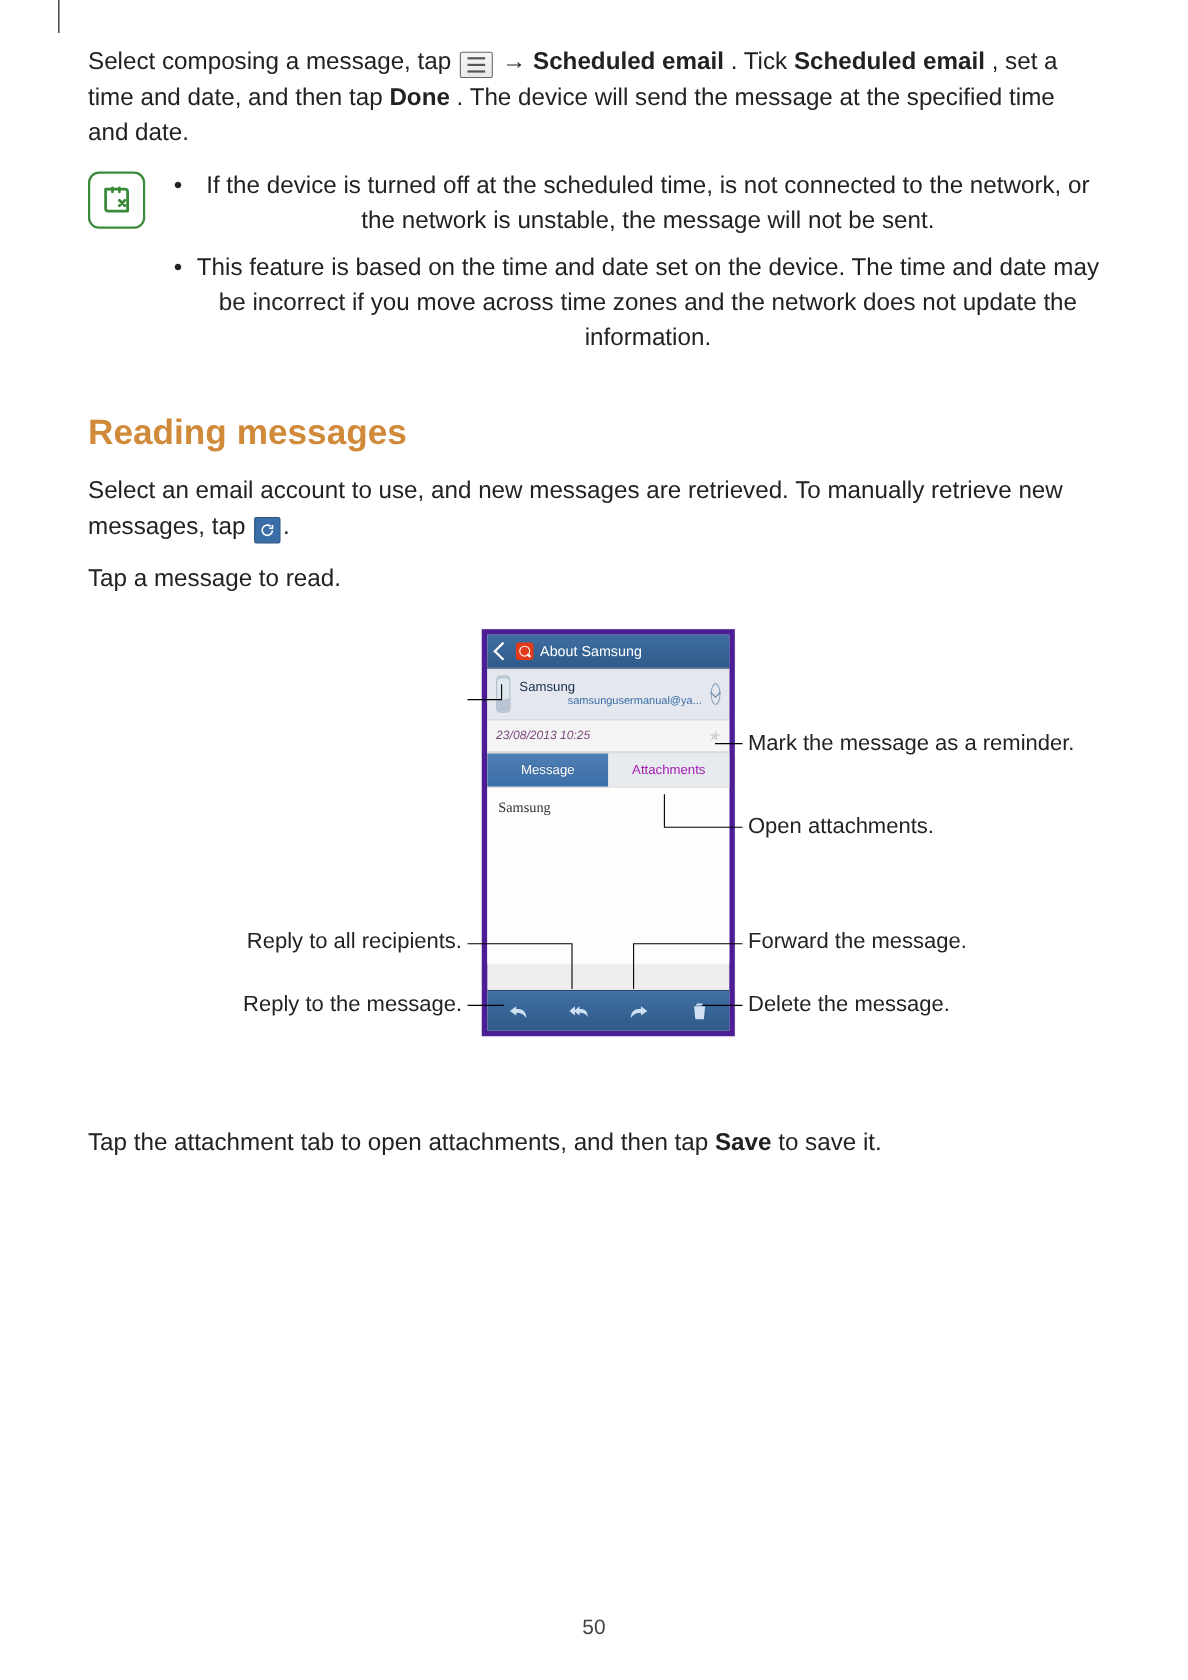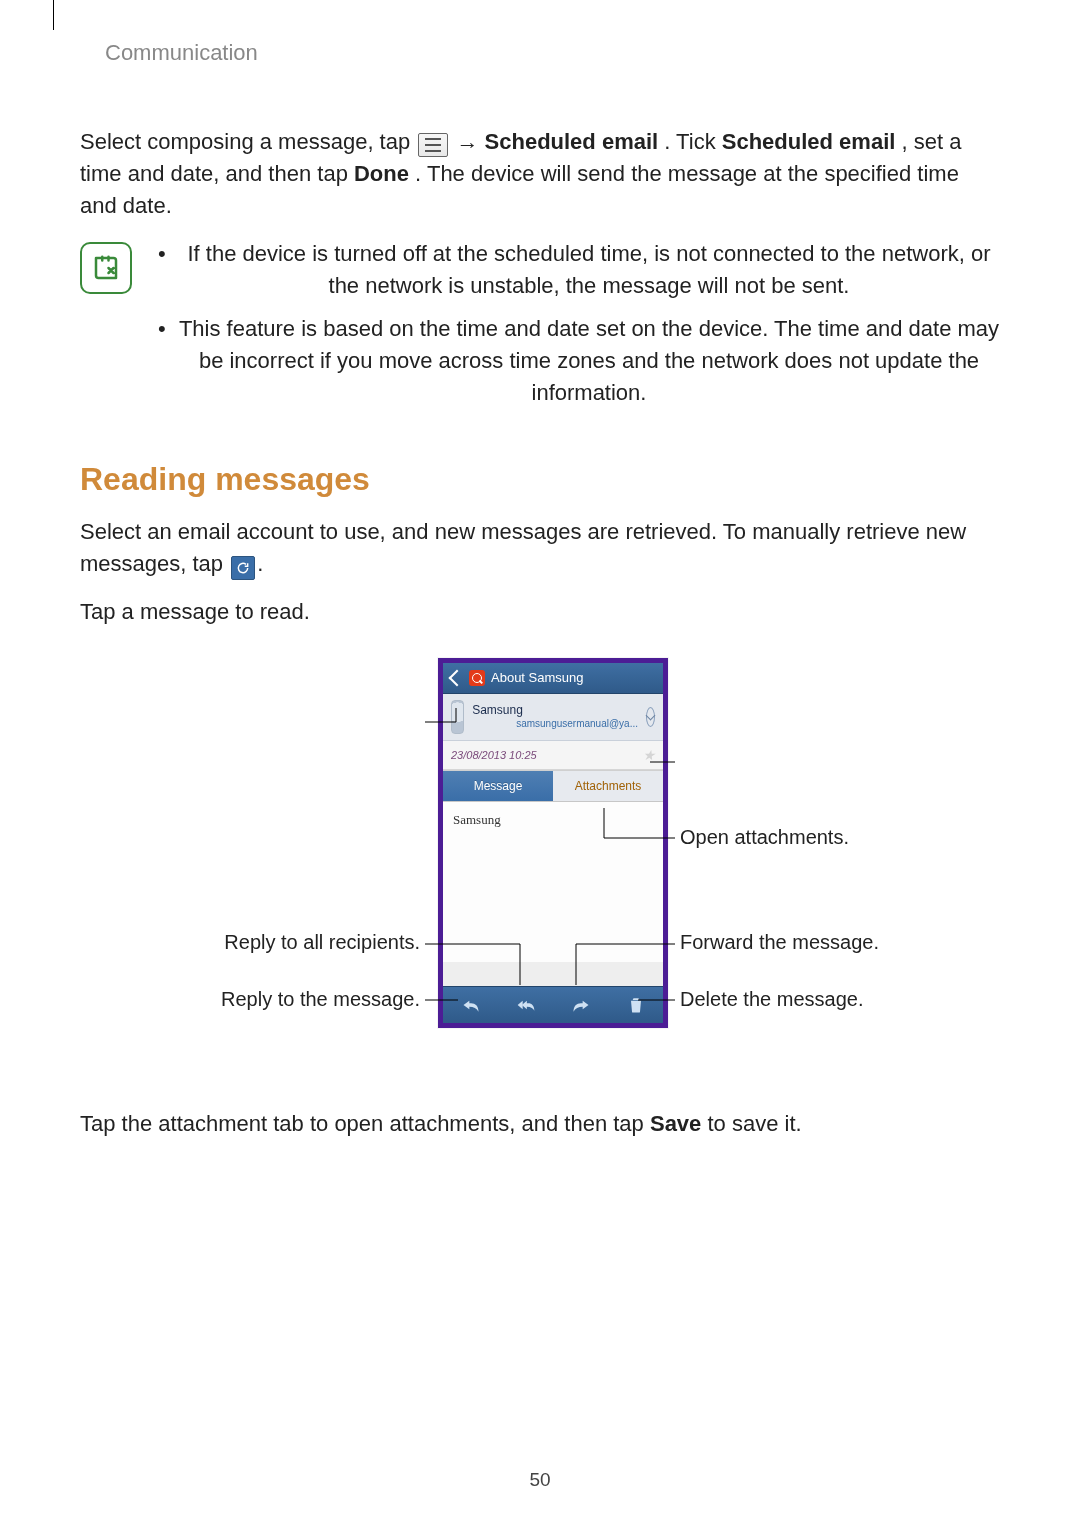--- a/index.html
+++ b/index.html
@@ -151,21 +151,21 @@
     display:flex; height:30px;
     border-top:1px solid #d0d0d0;
     border-bottom:1px solid #c7c7c7;
     background:#f1f1f1;
   }
   .tab {
     flex:1; display:flex; align-items:center; justify-content:center;
     font-size:12px;
   }
   .tab.active { background:linear-gradient(#4f7fb3,#3a6ea8); color:#fff; text-shadow:0 -1px rgba(0,0,0,.2); }
-  .tab.inactive { color:#a16207; background:#e7eaef;}
+  .tab.inactive { color:#a21caf; background:#e7eaef;}
   .msg-body {
     padding:10px 10px; font-size:13px; color:#333; height:140px;
     font-family:"Times New Roman",serif;
     background:#fdfdfd;
   }
   .action-bar {
     position:absolute; left:0; right:0; bottom:0;
     height:36px; background:linear-gradient(#3f6fa3,#2f5a89);
     display:flex; align-items:center; justify-content:space-around;
     border-top:1px solid #22446a;
@@ -183,21 +183,20 @@
   .page-num {
     position:absolute; bottom:36px; left:0; right:0;
     text-align:center; font-size:19px; color:#444;
   }
 </style>
 </head>
 <body>
 
 <div class="page">
   <div class="edge-tick"></div>
-  <div class="running-header">Communication</div>
 
 
   <p class="body">
     <span>Select composing a message, tap </span>
     <span class="menu-icon">
         <span></span>
       </span>
     <span> → </span>
     <span class="bold">Scheduled email</span>
     <span>. Tick </span>
@@ -282,20 +281,21 @@
           <svg viewBox="0 0 24 24">
               <path fill="#cfe1f3" d="M6 7h12l-1.2 13a1 1 0 0 1-1 1H8.2a1 1 0 0 1-1-1L6 7zm3-3h6l1 2H8l1-2z"></path>
             </svg>
         </div>
       </div>
     </div>
 
     <div class="callout co-left" style="left:60px; top:273px; width:280px;">Reply to all recipients.</div>
     <div class="callout co-left" style="left:60px; top:330px; width:280px;">Reply to the message.</div>
 
+    <div class="callout co-right" style="left:600px; top:93px;">Mark the message as a reminder.</div>
     <div class="callout co-right" style="left:600px; top:168px;">Open attachments.</div>
     <div class="callout co-right" style="left:600px; top:273px;">Forward the message.</div>
     <div class="callout co-right" style="left:600px; top:330px;">Delete the message.</div>
 
     <svg class="lines">
 
       <path class="line" d="M345 64 L376 64 L376 50"></path>
 
       <path class="line" d="M570 104 L595 104"></path>
 

